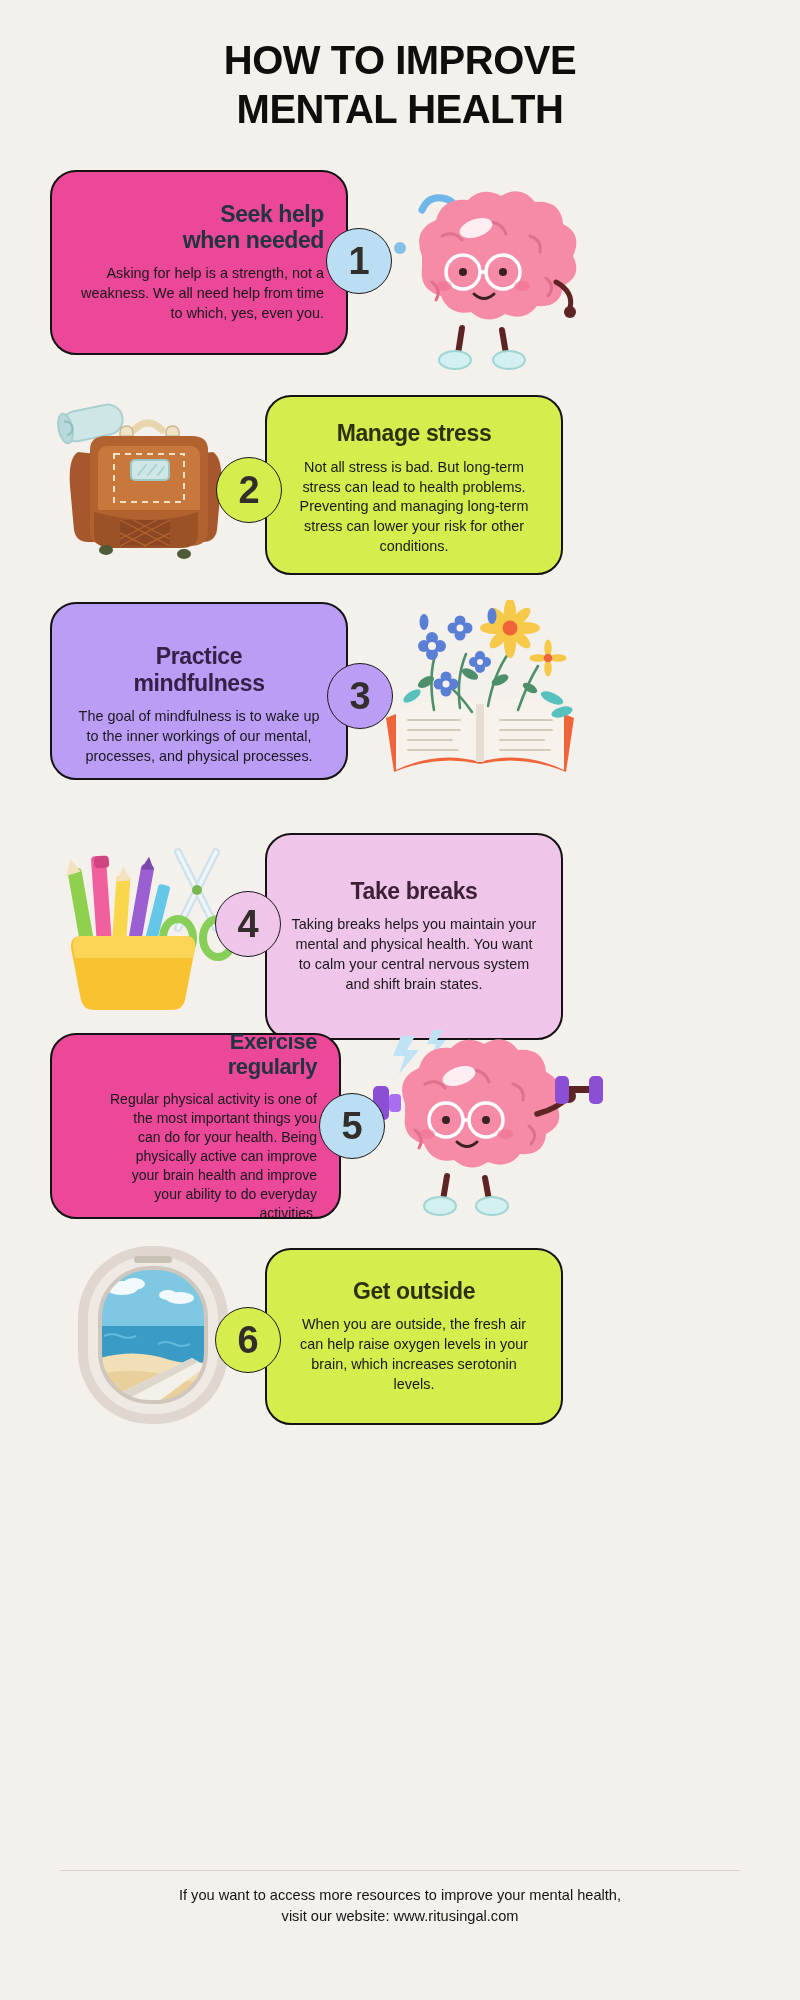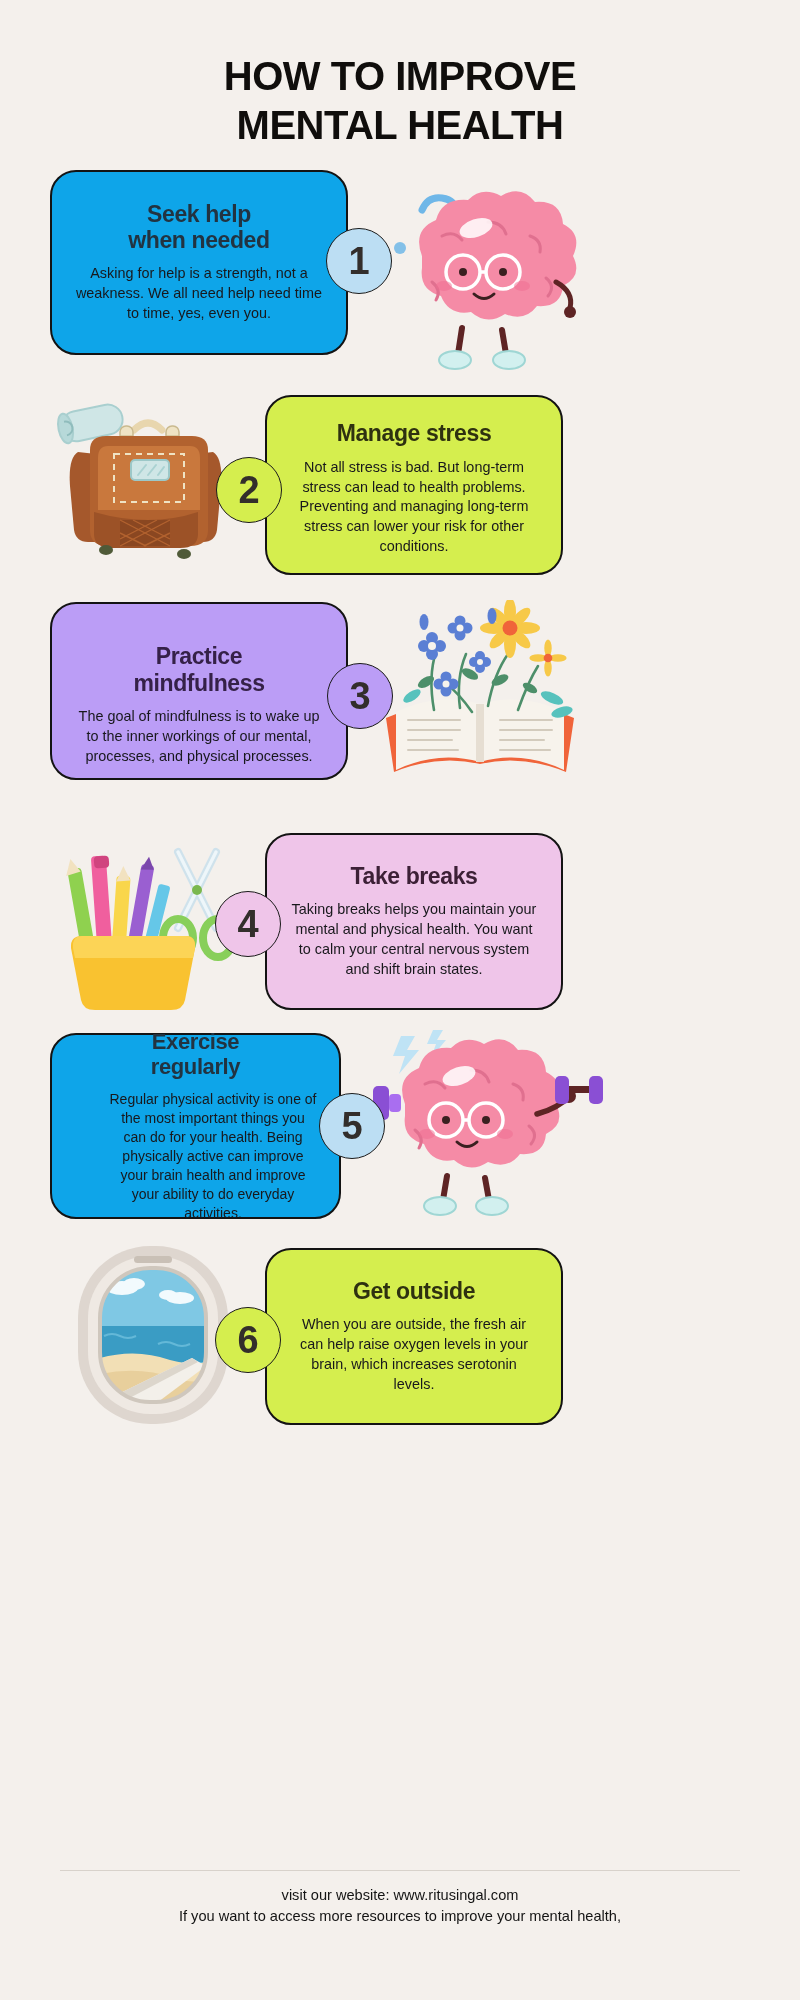--- a/index.html
+++ b/index.html
@@ -8,21 +8,21 @@
   body {
     background:#f4f0ec;
     font-family:"Liberation Sans", sans-serif;
     position:relative;
     overflow:hidden;
   }
   .page { position:relative; width:800px; height:2000px; }
 
   
   .title-wrap {
-    position:absolute; top:52px; left:0; width:800px;
+    position:absolute; top:36px; left:0; width:800px;
     text-align:center;
   }
   .title-line {
     font-size:40px;
     font-weight:bold;
     letter-spacing:-0.5px;
     color:#100e0c;
     line-height:1.22;
     text-transform:uppercase;
   }
@@ -48,25 +48,25 @@
   .card p {
     font-size:14.4px;
     line-height:1.38;
     color:#18181c;
   }
 
   
   #card-1 { left:50px;  top:170px; width:298px; height:185px; }
   #card-2 { left:265px; top:395px; width:298px; height:180px;justify-content:flex-end; }
   #card-3 { left:50px;  top:602px; width:298px; height:178px; }
-  #card-4 { left:265px; top:833px; width:298px; height:177px; }
+  #card-4 { left:265px; top:833px; width:298px; height:207px; }
   #card-5 { left:50px;  top:1033px; width:291px; height:186px; }
   #card-6 { left:265px; top:1248px; width:298px; height:177px;text-align:center; }
 
-  .c-blue   { background:#0ea5e9; }
+  .c-blue   { background:#ec4899;text-align:right; }
   .c-blue   h2 { color:#223341; }
   .c-green  { background:#d5ee4e; }
   .c-green  h2 { color:#2e3110; }
   .c-purple { background:#bb9df6; }
   .c-purple h2 { color:#352148;margin-top:28px; }
   .c-pink   { background:#efc5e9; }
   .c-pink   h2 { color:#3c2036; }
 
   #card-5 p { font-size:14px; line-height:1.36;margin-left:35px; }
   #card-5 h2 { font-size:22px; }
@@ -161,21 +161,21 @@
 
     <path d="M186 104 q18 10 14 26" fill="none" stroke="#5e2424" stroke-width="5" stroke-linecap="round"></path>
     <circle cx="200" cy="134" r="6" fill="#5e2424"></circle>
   </svg>
 
   <div class="card c-blue" id="card-1">
     <h2>
       <span>Seek help</span><br>
       <span>when needed</span>
     </h2>
-    <p>Asking for help is a strength, not a weakness. We all need help need time to time, yes, even you.</p>
+    <p>Asking for help is a strength, not a weakness. We all need help from time to which, yes, even you.</p>
   </div>
   <div class="badge" id="badge-1">1</div>
 
   <svg class="illus" id="illus-2" viewBox="0 0 215 195">
 
     <g transform="rotate(-12 44 40)">
       <rect x="14" y="20" width="62" height="30" rx="15" fill="#cfe6e6" stroke="#a9cfcf" stroke-width="2"></rect>
       <ellipse cx="18" cy="35" rx="7" ry="15" fill="#b7d9d9" stroke="#a9cfcf" stroke-width="2"></ellipse>
       <path d="M18 28 a7 7 0 0 1 0 14" fill="none" stroke="#8fbcbc" stroke-width="2"></path>
     </g>
@@ -474,17 +474,17 @@
   </svg>
 
   <div class="card c-green" id="card-6">
     <h2>Get outside</h2>
     <p>When you are outside, the fresh air can help raise oxygen levels in your brain, which increases serotonin levels.</p>
   </div>
   <div class="badge" id="badge-6">6</div>
 
   <div class="footer-rule"></div>
   <div class="footer">
+    <div>If you want to access more resources to improve your mental health,</div>
     <div>visit our website: www.ritusingal.com</div>
-    <div>If you want to access more resources to improve your mental health,</div>
   </div>
 
 </div>
 
 </body></html>

